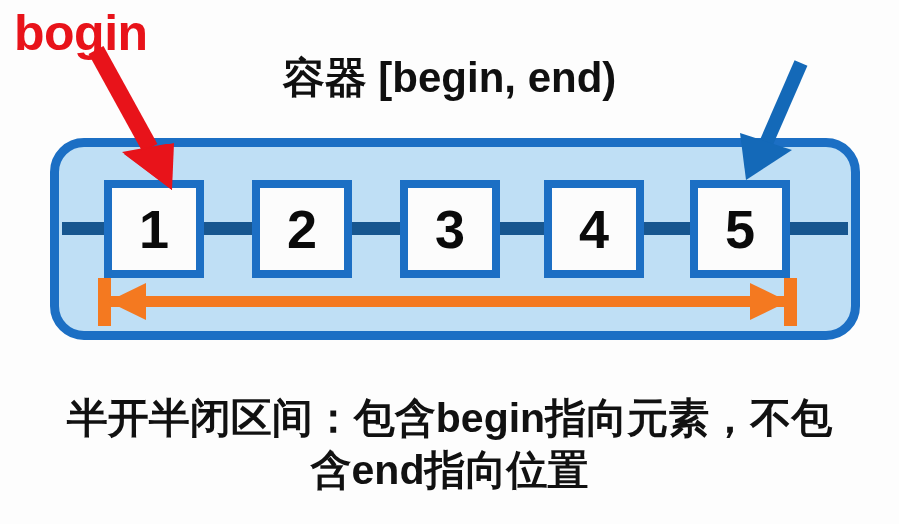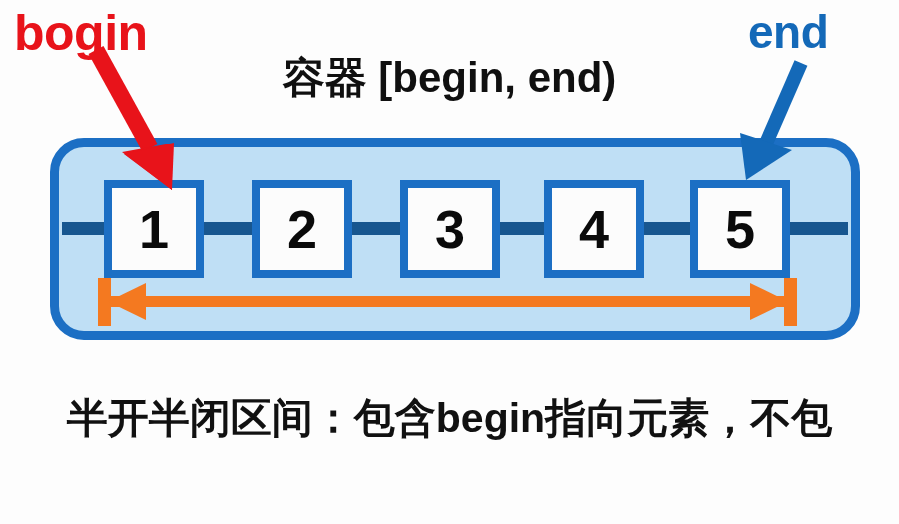--- a/index.html
+++ b/index.html
@@ -130,21 +130,20 @@
     text-align: center;
   }
 </style>
 </head>
 <body>
 
 <div id="stage">
 
   <div class="label" id="begin-label">bogin</div>
 
-  <div class="label" id="end-label">end</div>
 
   <div id="title">容器 [begin, end)</div>
 
   <div id="container-box"></div>
 
   <div id="connector-rail"></div>
 
   <div class="cell" id="cell-0">
     <span>1</span>
   </div>
@@ -186,15 +185,16 @@
     <g>
 
       <line x1="801" y1="63" x2="764" y2="148" stroke="#1469b8" stroke-width="14" stroke-linecap="butt"></line>
 
       <polygon points="746,180 740,133 792,150" fill="#1469b8"></polygon>
     </g>
   </svg>
 
   <div id="caption">
     <span class="cap-line">半开半闭区间：包含begin指向元素，不包</span>
+    <span class="cap-line">含end指向位置</span>
   </div>
 
 </div>
 
 </body></html>

